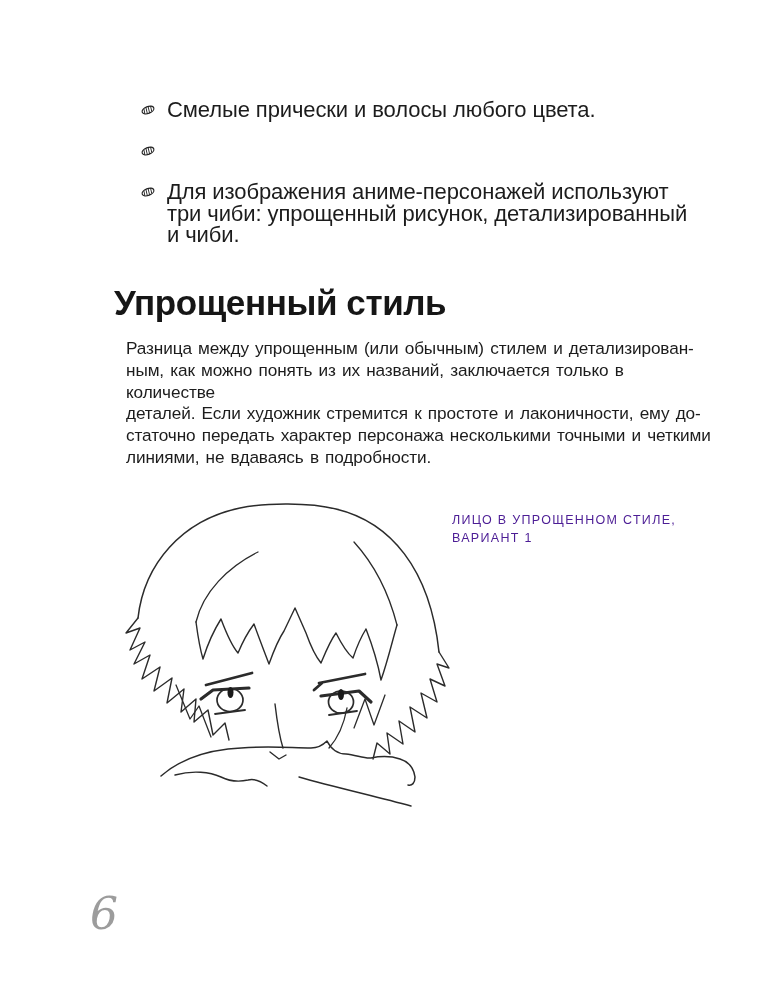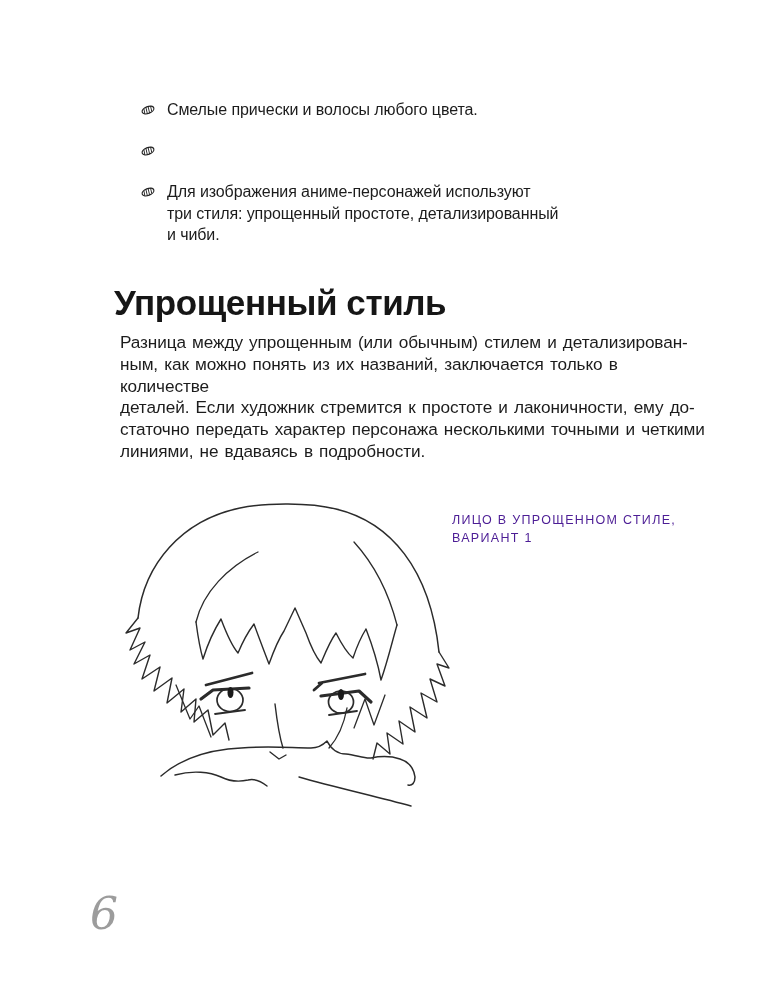--- a/index.html
+++ b/index.html
@@ -9,29 +9,29 @@
     background:#ffffff;
     font-family:"Liberation Sans",sans-serif;
     color:#1c1c1c;
     overflow:hidden;
     margin:0 auto;
   }
   .bullet-list{position:absolute;left:140px;top:99px;width:560px;}
   .bullet-item{display:flex;align-items:flex-start;gap:11px;margin-bottom:19px;}
   .bullet-item .bicon{flex:0 0 16px;margin-top:4px;}
   .bullet-text{
-    font-size:16px;line-height:21.5px;white-space:pre-line;
+    font-size:22px;line-height:21.5px;white-space:pre-line;
     letter-spacing:-0.1px;
   }
   .section-heading{
     position:absolute;left:114px;top:283px;margin:0;
     font-size:35px;font-weight:bold;letter-spacing:-0.4px;color:#161616;
   }
   .body-paragraph{
-    position:absolute;left:114px;top:326px;width:586px;margin:6px;
+    position:absolute;left:114px;top:326px;width:586px;margin:12px;
     font-size:17.2px;line-height:21.8px;white-space:pre-line;
     letter-spacing:-0.1px;word-spacing:1.5px;
   }
   .figure-drawing{position:absolute;left:118px;top:492px;}
   .figure-caption{
     position:absolute;left:452px;top:512px;margin:0;
     font-size:12.5px;line-height:17.5px;letter-spacing:1.3px;
     color:#4c1d95;white-space:pre-line;font-weight:normal;
   }
   .page-number{
@@ -74,21 +74,21 @@
     <div class="bullet-item">
       <span class="bicon">
         <svg width="16" height="14" viewBox="0 0 16 14">
           <g transform="rotate(-22 8 7)">
             <ellipse cx="8" cy="7" rx="6.2" ry="3.4" fill="#ffffff" stroke="#222222" stroke-width="1.2"></ellipse>
             <path d="M4.6 4.4 L3.7 9.4 M7 3.8 L6 10.2 M9.4 3.8 L8.4 10.2 M11.8 4.4 L11 9.4" stroke="#222222" stroke-width="0.9" fill="none"></path>
           </g>
         </svg>
       </span>
       <span class="bullet-text">Для изображения аниме-персонажей используют
-три стиля: упрощенный простоте, детализированный
+три чиби: упрощенный рисунок, детализированный
 и чиби.</span>
     </div>
   </div>
 
   <h1 class="section-heading">Упрощенный стиль</h1>
 
   <p class="body-paragraph">Разница между упрощенным (или обычным) стилем и детализирован-
 ным, как можно понять из их названий, заключается только в количестве
 деталей. Если художник стремится к простоте и лаконичности, ему до-
 статочно передать характер персонажа несколькими точными и четкими

